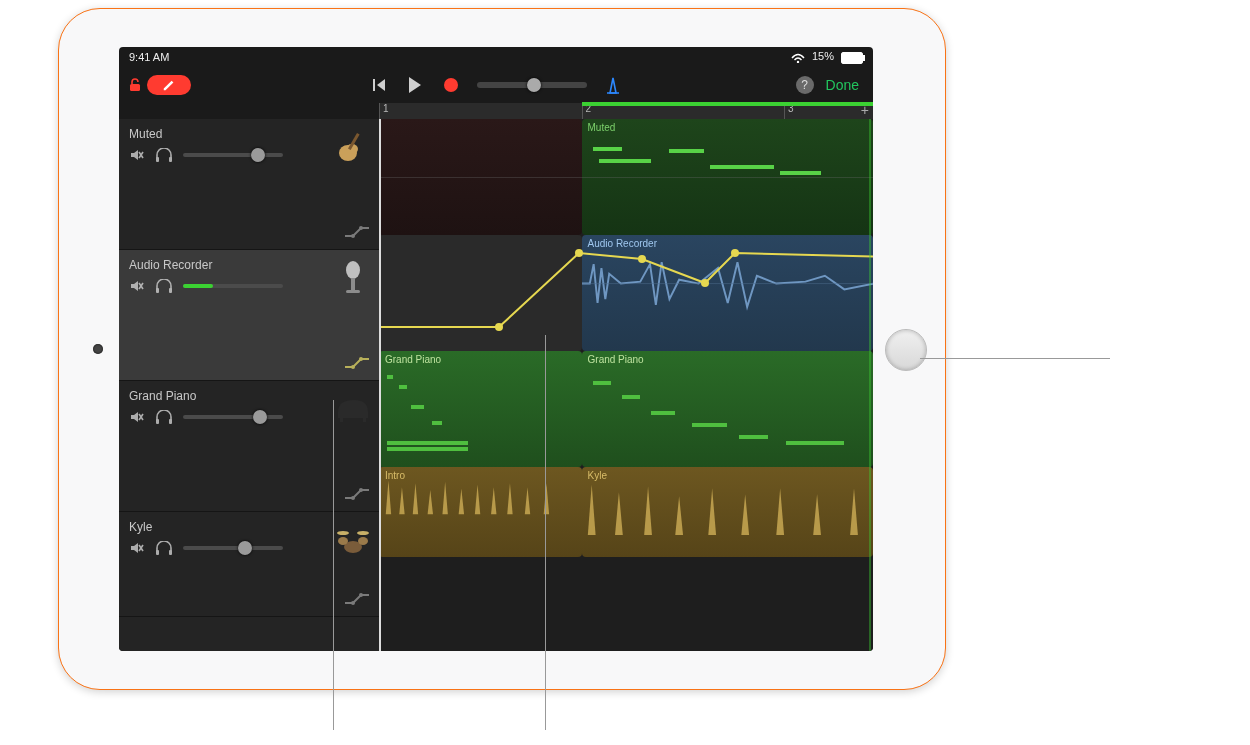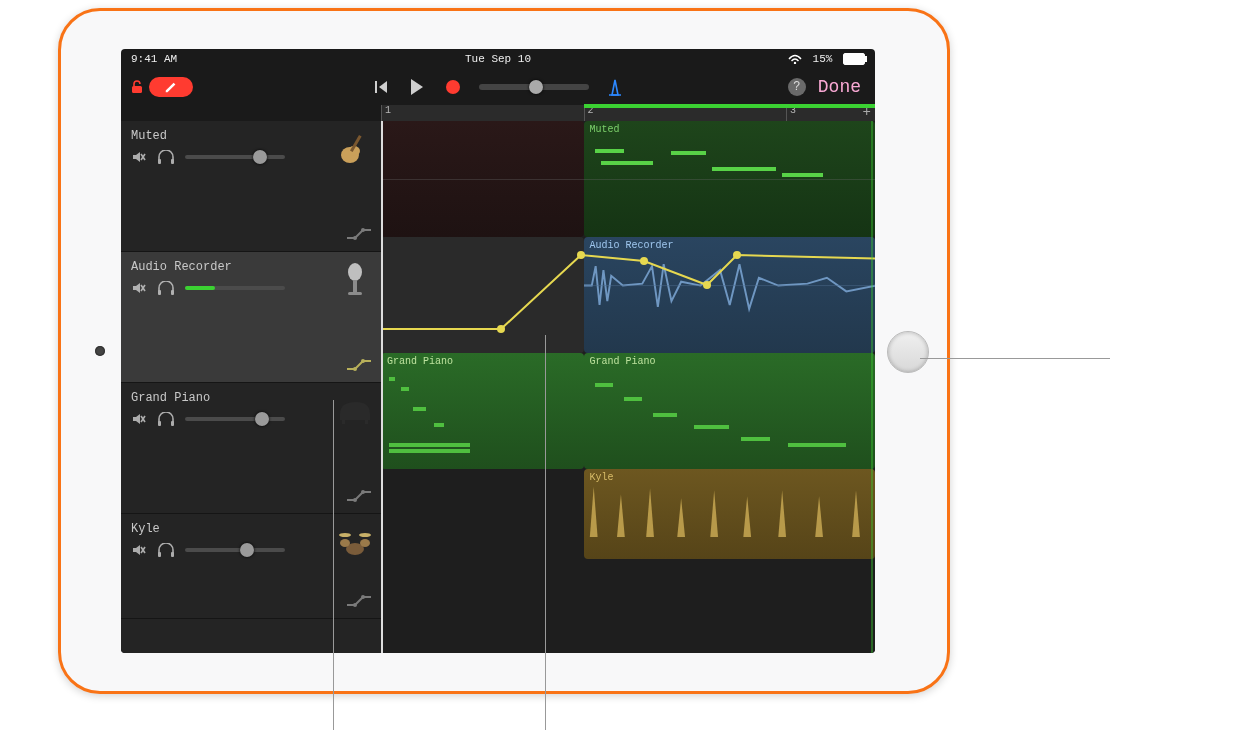--- a/index.html
+++ b/index.html
@@ -1,17 +1,17 @@
 <!DOCTYPE html>
 <html><head>
 <meta charset="utf-8">
 <style>
   html,body{margin:0;padding:0;background:#fff;font-family:-apple-system,Helvetica,Arial,sans-serif;}
   .stage{position:relative;width:1250px;height:745px;}
-  .ipad{position:absolute;left:58px;top:8px;width:886px;height:680px;background:#f8f8f9;border:3px solid #f97316;border-radius:42px;box-shadow:0 2px 8px rgba(0,0,0,.18);font-family:Liberation Mono, monospace;}
+  .ipad{position:absolute;left:58px;top:8px;width:886px;height:680px;background:#f8f8f9;border:1px solid #f97316;border-radius:42px;box-shadow:0 2px 8px rgba(0,0,0,.18);}
   .camera{position:absolute;left:34px;top:50%;width:10px;height:10px;margin-top:-5px;border-radius:50%;background:#444;box-shadow:inset 0 0 2px #000;}
   .home-btn{position:absolute;right:18px;top:50%;width:40px;height:40px;margin-top:-20px;border-radius:50%;background:linear-gradient(#f0f0f0,#d8d8d8);border:1px solid #bbb;box-shadow:inset 0 0 4px rgba(0,0,0,.25);}
   .screen{position:absolute;left:60px;top:38px;right:72px;bottom:38px;background:#1a1a1a;border-radius:4px;overflow:hidden;}
   
   .status{height:20px;color:#eee;font-size:11px;display:flex;align-items:center;justify-content:space-between;padding:0 10px;}
   .status .center{position:absolute;left:0;right:0;text-align:center;pointer-events:none;}
   .wifi{display:inline-block;vertical-align:middle;margin-right:4px;}
   .battery{display:inline-block;width:20px;height:10px;border:1px solid #fff;border-radius:2px;vertical-align:middle;position:relative;margin-left:4px;}
   .battery:after{content:"";position:absolute;right:-3px;top:2px;width:2px;height:6px;background:#fff;}
   .battery i{display:block;background:#fff;height:100%;width:100%;}
@@ -23,21 +23,21 @@
   .pencil{color:#fff;}
   .toolbar .center{position:absolute;left:0;right:0;display:flex;align-items:center;justify-content:center;gap:16px;}
   .transport-btn{width:20px;height:20px;display:flex;align-items:center;justify-content:center;}
   .play{width:0;height:0;border-left:12px solid #cfcfcf;border-top:8px solid transparent;border-bottom:8px solid transparent;}
   .rec{width:14px;height:14px;background:#ff3b30;border-radius:50%;}
   .master-slider{width:110px;height:6px;background:#444;border-radius:3px;position:relative;}
   .master-slider .knob{position:absolute;top:-4px;width:14px;height:14px;border-radius:50%;background:#aaa;box-shadow:0 0 3px #000;}
   .metronome svg{display:block;}
   .toolbar .right{margin-left:auto;display:flex;align-items:center;gap:12px;padding-right:14px;}
   .help{width:18px;height:18px;border-radius:50%;background:#6a6a6a;color:#ddd;font-size:12px;display:flex;align-items:center;justify-content:center;}
-  .done{color:#f9a8d4;font-size:18px;}
+  .done{color:#22c55e;font-size:14px;}
   
   .ruler{position:absolute;left:260px;right:0;top:56px;height:16px;background:#2b2b2b;color:#b7b7b7;font-size:10px;}
   .ruler .bar{position:absolute;top:0;border-left:1px solid #555;height:100%;padding-left:3px;}
   .ruler .add{position:absolute;right:4px;top:0;color:#aaa;font-size:14px;line-height:14px;}
   
   .workspace{position:absolute;left:0;right:0;top:72px;bottom:0;display:flex;}
   .track-headers{width:260px;background:#242424;display:flex;flex-direction:column;}
   .track-header{border-bottom:1px solid #151515;position:relative;padding:8px 10px 6px 10px;color:#c8c8c8;font-size:12px;flex:0 0 auto;}
   .track-header.big{height:116px;}
   .track-header.med{height:116px;}
@@ -83,21 +83,20 @@
 
 <div class="stage">
   <div class="ipad">
     <div class="camera"></div>
     <div class="home-btn"></div>
 
     <div class="screen">
 
       <div class="status">
         <span>9:41 AM</span>
-        <span class="center">Tue Sep 10</span>
         <span>
           <svg class="wifi" width="14" height="10">
               <path d="M1 5 Q7 -2 13 5" stroke="#fff" stroke-width="1.4" fill="none"></path>
               <path d="M3.5 7 Q7 3 10.5 7" stroke="#fff" stroke-width="1.4" fill="none"></path>
               <circle cx="7" cy="9" r="1.2" fill="#fff"></circle>
             </svg>
           <span>15%</span>
           <span class="battery"><i></i></span>
         </span>
       </div>
@@ -345,20 +344,38 @@
               <div class="midi-row" style="top:30px;left:4%;width:6%"></div>
               <div class="midi-row" style="top:44px;left:14%;width:6%"></div>
               <div class="midi-row" style="top:60px;left:24%;width:8%"></div>
               <div class="midi-row" style="top:72px;left:38%;width:12%"></div>
               <div class="midi-row" style="top:84px;left:54%;width:10%"></div>
               <div class="midi-row" style="top:90px;left:70%;width:20%"></div>
             </div>
           </div>
 
           <div class="region-row" style="top:348px;height:90px;">
+            <div class="region reg-yellow" style="left:0;width:41%;">
+              <span class="label">Intro</span>
+              <svg class="waveform" viewBox="0 0 300 80" preserveAspectRatio="none">
+                <g fill="#b89a4a">
+                  <path d="M10 70 L14 20 L18 70 Z"></path>
+                    <path d="M30 70 L34 30 L38 70 Z"></path>
+                    <path d="M50 70 L54 24 L58 70 Z"></path>
+                  <path d="M72 70 L76 34 L80 70 Z"></path>
+                    <path d="M94 70 L98 22 L102 70 Z"></path>
+                    <path d="M118 70 L122 32 L126 70 Z"></path>
+                  <path d="M142 70 L146 26 L150 70 Z"></path>
+                    <path d="M166 70 L170 30 L174 70 Z"></path>
+                    <path d="M190 70 L194 24 L198 70 Z"></path>
+                  <path d="M216 70 L220 30 L224 70 Z"></path>
+                    <path d="M244 70 L248 24 L252 70 Z"></path>
+                </g>
+              </svg>
+            </div>
             <div class="region reg-yellow" style="left:41%;right:0;">
               <span class="label">Kyle</span>
               <svg class="waveform" viewBox="0 0 300 80" preserveAspectRatio="none">
                 <g fill="#b89a4a">
                   <path d="M6 70 L10 18 L14 70 Z"></path>
                     <path d="M34 70 L38 26 L42 70 Z"></path>
                     <path d="M64 70 L68 20 L72 70 Z"></path>
                   <path d="M96 70 L100 30 L104 70 Z"></path>
                     <path d="M130 70 L134 22 L138 70 Z"></path>
                     <path d="M164 70 L168 28 L172 70 Z"></path>

